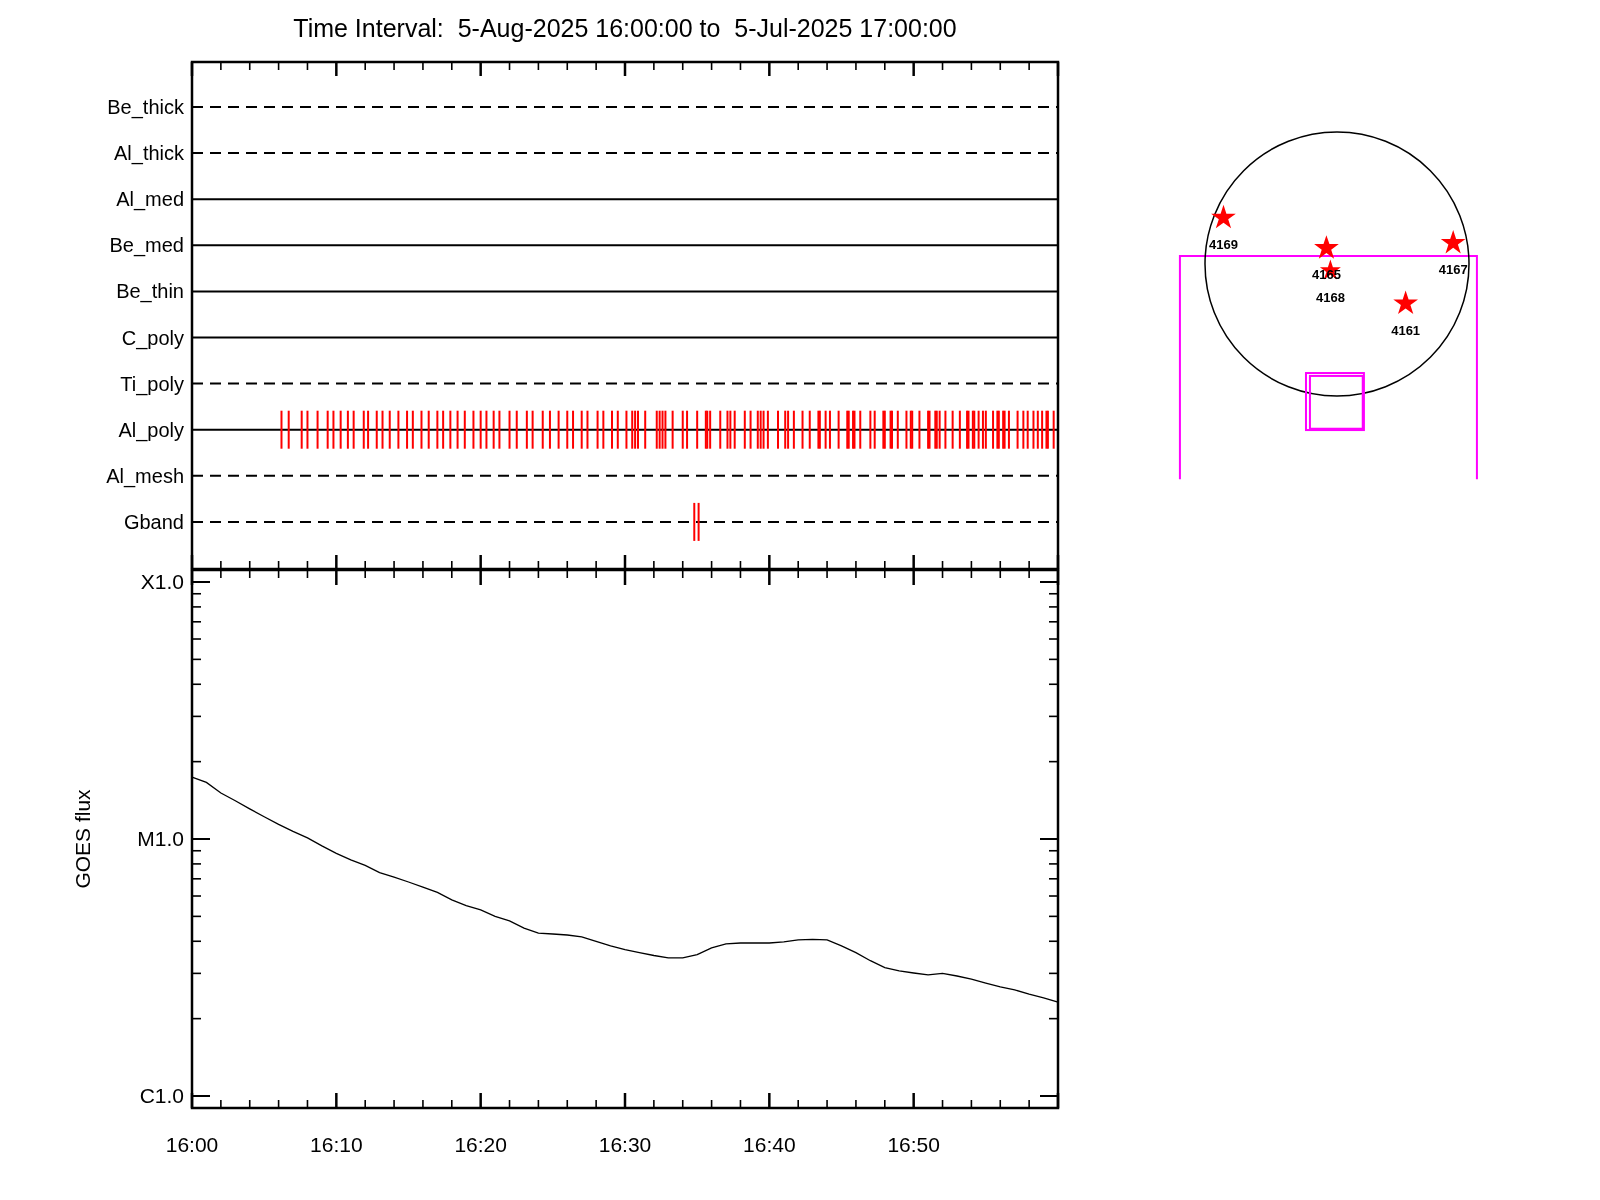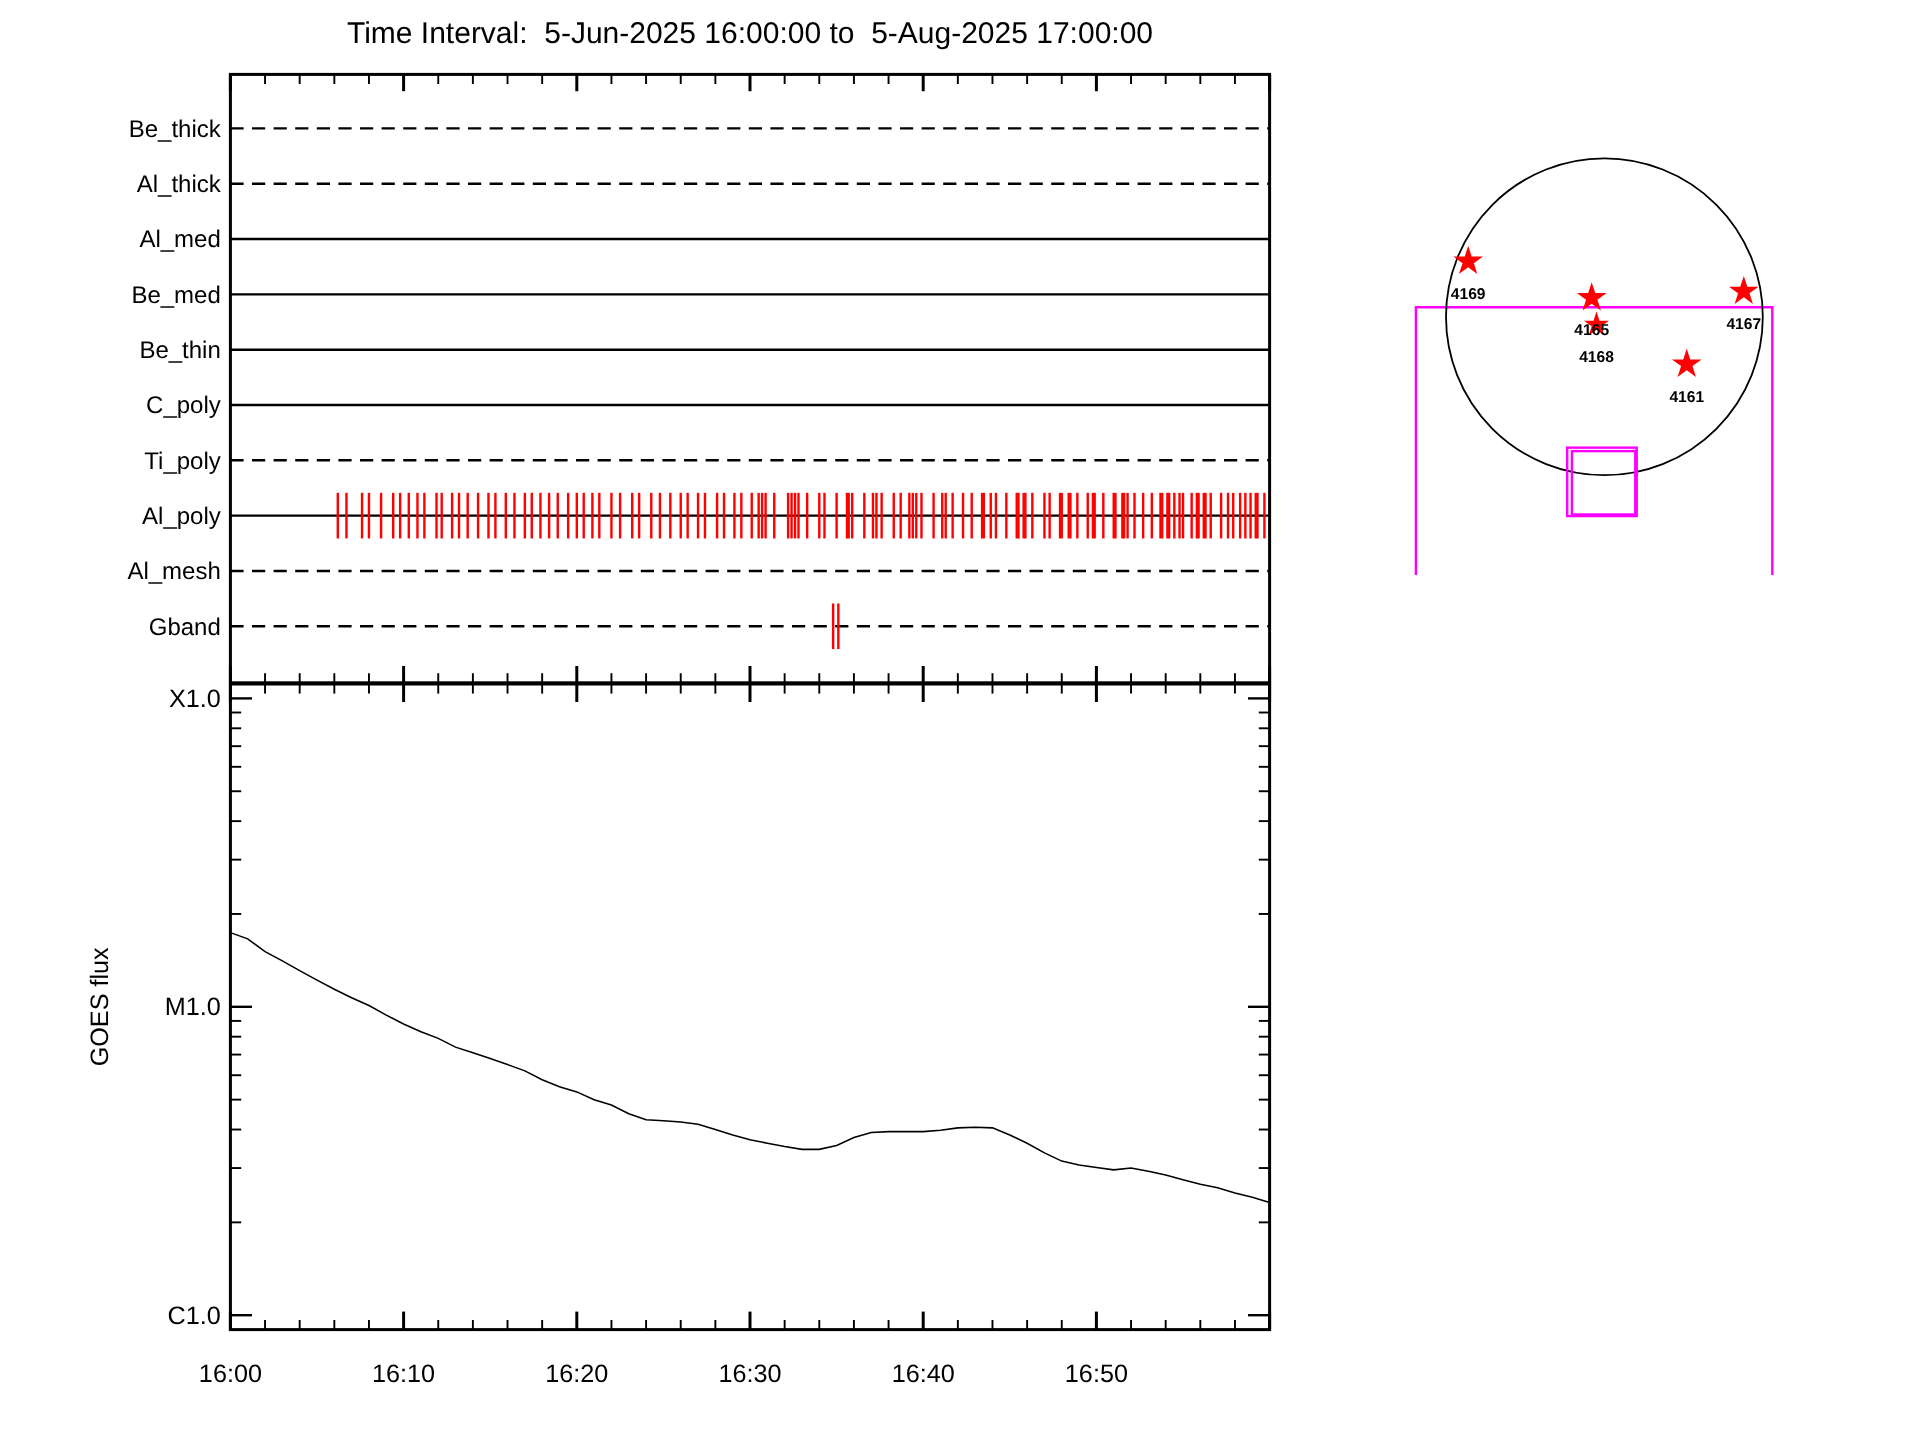--- a/index.html
+++ b/index.html
@@ -6,21 +6,21 @@
   #canvas{position:relative;width:1600px;height:1200px;background:#ffffff;overflow:hidden;
           font-family:"Liberation Sans", sans-serif;}
   #plot-title{position:absolute;left:192px;top:14px;width:866px;text-align:center;
               font-size:25px;color:#000;white-space:pre;}
   svg text{font-family:"Liberation Sans", sans-serif;}
 </style>
 </head>
 <body>
 
 <div id="canvas">
-  <div id="plot-title">Time Interval:  5-Jun-2025 16:00:00 to  5-Aug-2025 17:00:00</div>
+  <div id="plot-title">Time Interval:  5-Aug-2025 16:00:00 to  5-Jul-2025 17:00:00</div>
   <svg id="fig" width="1600" height="1200" viewBox="0 0 1600 1200">
       <rect x="192" y="62" width="866" height="507" fill="none" stroke="#000000" stroke-width="2.5"></rect>
       <line x1="192" y1="62" x2="192" y2="76" stroke="#000000" stroke-width="2.5"></line>
       <line x1="192" y1="569" x2="192" y2="555" stroke="#000000" stroke-width="2.5"></line>
       <line x1="220.86666666666667" y1="62" x2="220.86666666666667" y2="70" stroke="#000000" stroke-width="1.6"></line>
       <line x1="220.86666666666667" y1="569" x2="220.86666666666667" y2="561" stroke="#000000" stroke-width="1.6"></line>
       <line x1="249.73333333333335" y1="62" x2="249.73333333333335" y2="70" stroke="#000000" stroke-width="1.6"></line>
       <line x1="249.73333333333335" y1="569" x2="249.73333333333335" y2="561" stroke="#000000" stroke-width="1.6"></line>
       <line x1="278.6" y1="62" x2="278.6" y2="70" stroke="#000000" stroke-width="1.6"></line>
       <line x1="278.6" y1="569" x2="278.6" y2="561" stroke="#000000" stroke-width="1.6"></line>

